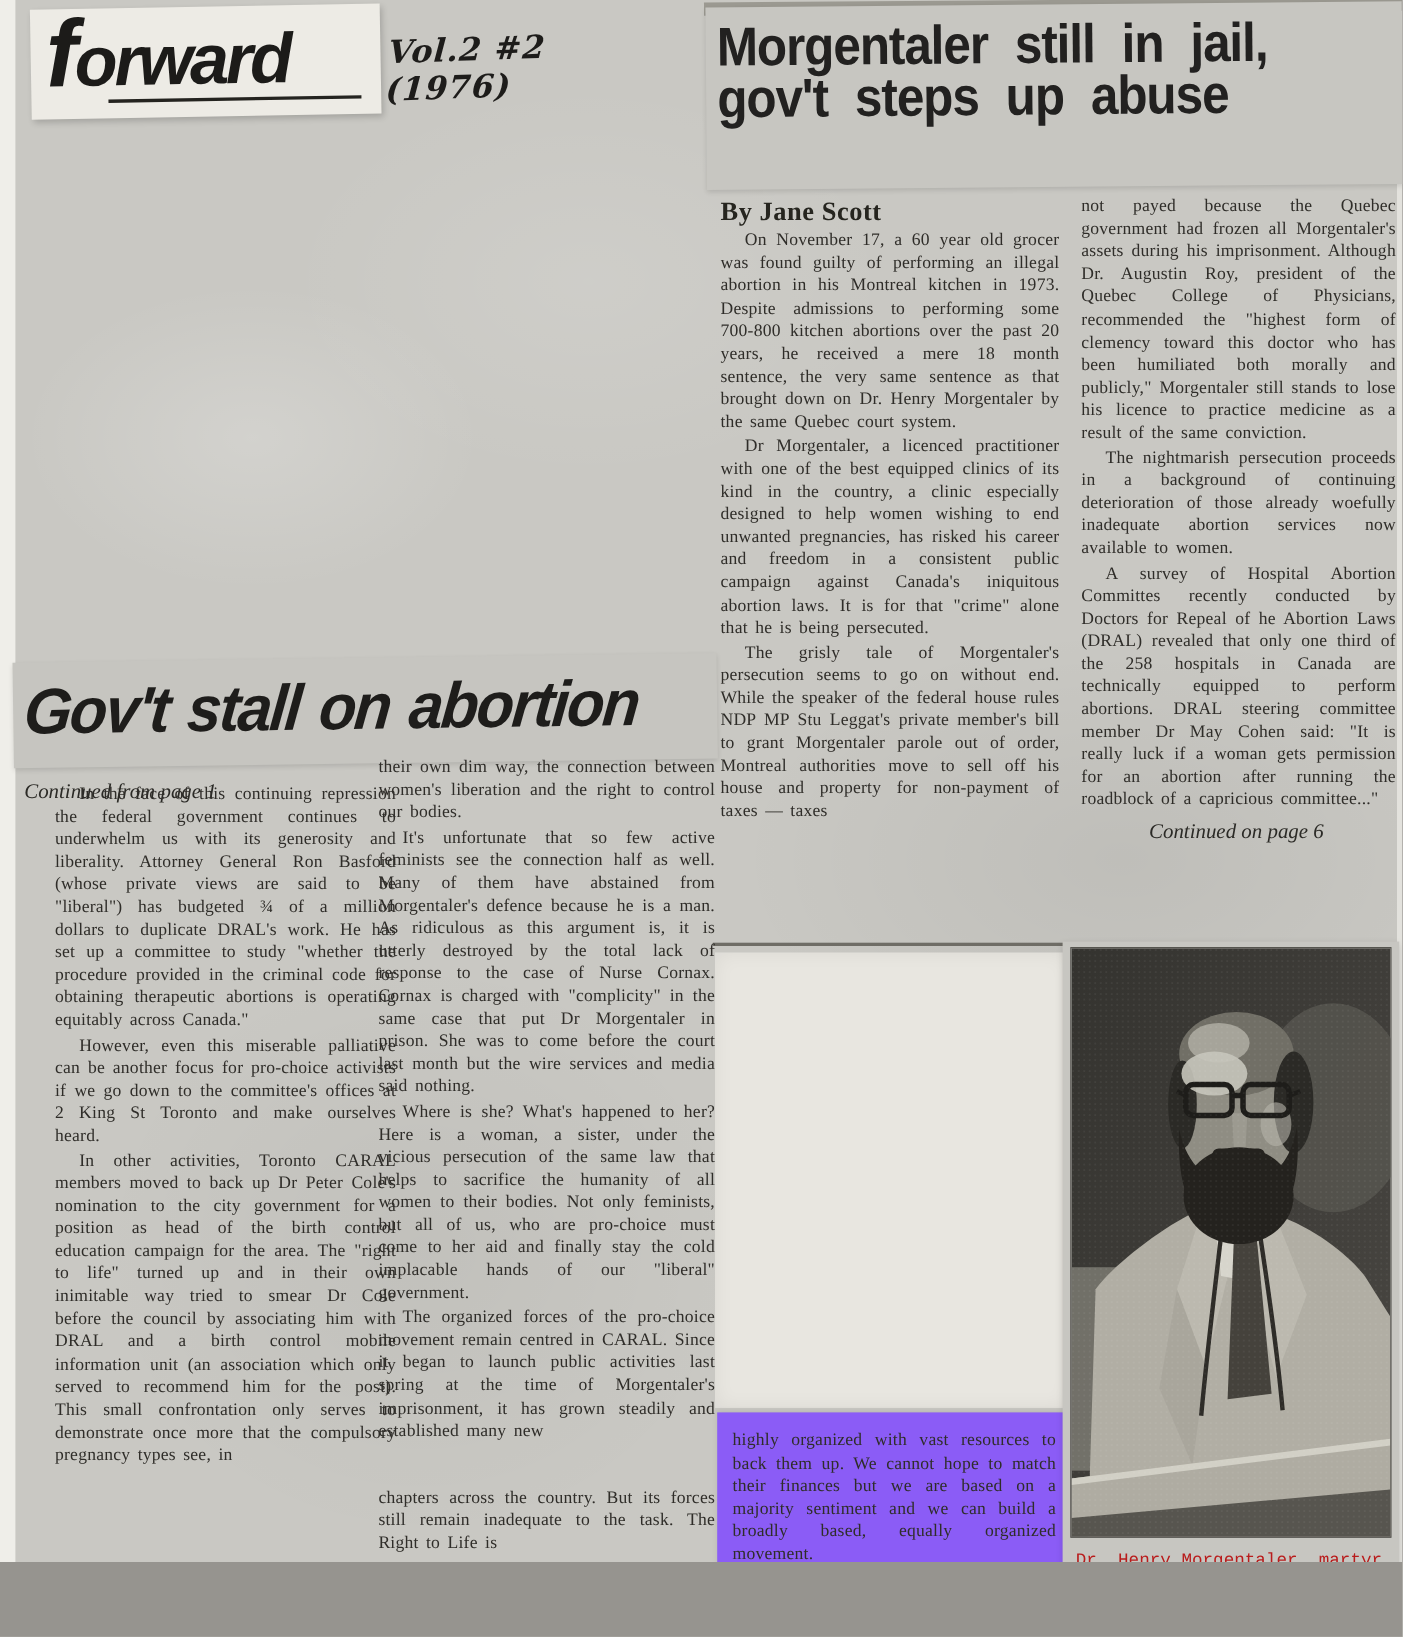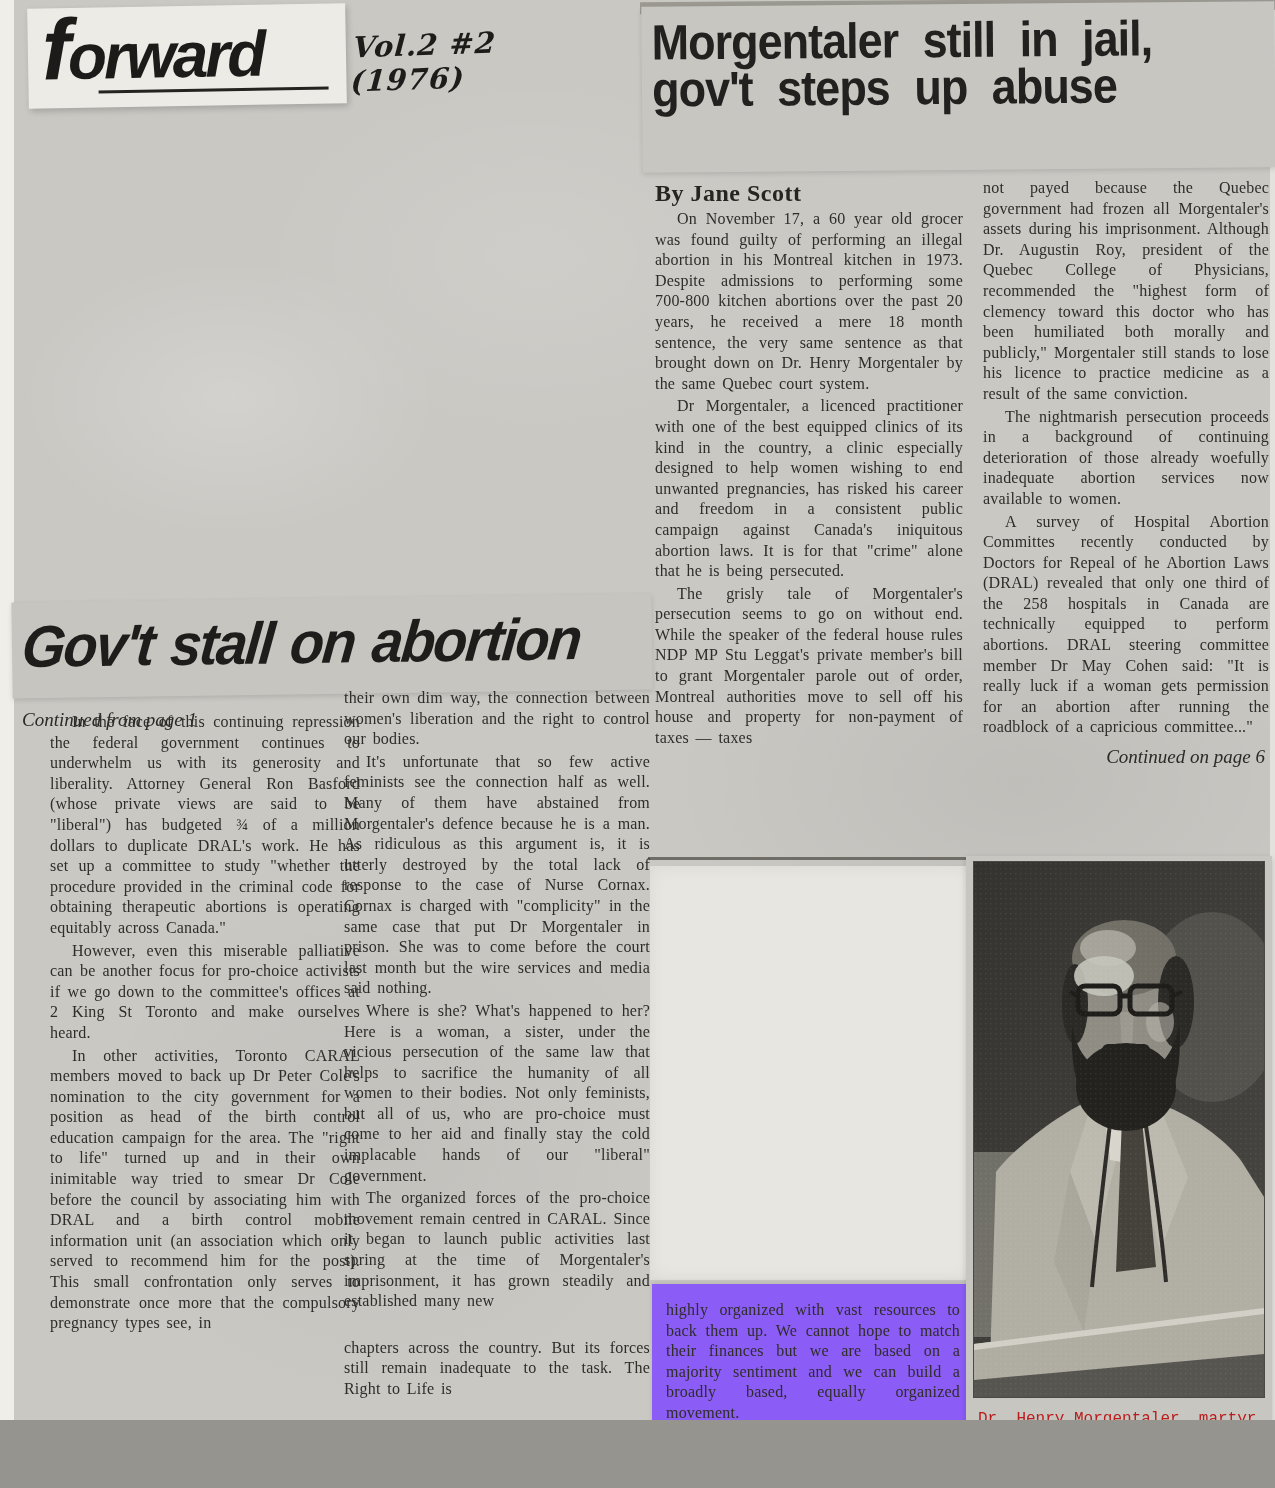--- a/index.html
+++ b/index.html
@@ -44,39 +44,39 @@
   
   .body-p { margin:0 0 2px 0; text-align:justify; font-size:16px; line-height:20.6px;
     color:#2f2d29; letter-spacing:.2px; word-spacing:2.5px; }
   .indent { text-indent:22px; }
   .byline { margin:0 0 2px 0; font-weight:bold; font-size:24px; color:#26251f; letter-spacing:.5px; }
 
   .main-article { left:645px; top:170px; width:630px; height:694px; background:transparent; }
   .col { position:absolute; overflow:hidden; }
   .m-col1 { left:10px; top:10px; width:308px; height:678px; }
   .m-col2 { left:338px; top:8px;  width:286px; height:680px; }
-  .continued-note { margin-top:8px; text-align:right; font-style:italic; font-size:19px;
+  .continued-note { margin-top:8px; text-align:center; font-style:italic; font-size:19px;
     color:#2b2a26; padding-right:4px; }
   .rule-under-col1 { left:648px; top:857px; width:322px; height:3px; background:#6f6d66; }
 
   
   .white-gap { left:650px; top:866px; width:322px; height:414px; background:#e8e6e0;
     box-shadow:inset 0 0 18px rgba(0,0,0,.06); }
 
   
   .stall-headline-scrap { left:12px; top:598px; width:640px; height:96px; background:#c6c5c0;
     transform:rotate(-.8deg); box-shadow:0 2px 5px rgba(0,0,0,.12); }
   .headline-stall { position:absolute; left:14px; top:10px;
     font-family:"Liberation Sans", sans-serif; font-weight:700; font-style:italic;
     font-size:56px; letter-spacing:-2px; word-spacing:4px; color:#1e1d1b;
     transform:skewX(-6deg) scaleY(1.05); transform-origin:top left; white-space:nowrap; }
   .continued-from { left:22px; top:686px; width:320px; font-style:italic; font-size:19px; color:#2b2a26;margin-top:23px; }
   .s-col1 { left:22px;  top:712px; width:310px; height:732px;margin-left:28px; }
   .s-col2 { left:344px; top:688px; width:306px; height:748px; }
-  .gap-before { margin-top:26px; }
+  .gap-before { margin-top:40px; }
 
   .footer-credit { left:20px; top:1443px; width:360px;
     font-family:"DejaVu Sans Mono", monospace; font-weight:bold; font-size:22px;
     letter-spacing:.5px; color:#26251f; }
   .footer-rule { left:14px; top:1479px; width:636px; height:3px; background:#55534d; }
 
   
   .overflow-clip { left:652px; top:1284px; width:318px; height:198px; background:#8b5cf6;
     padding:16px 10px 0 14px; box-shadow:0 -2px 5px rgba(0,0,0,.08); }
   .overflow-clip .body-p { word-spacing:4px; }

